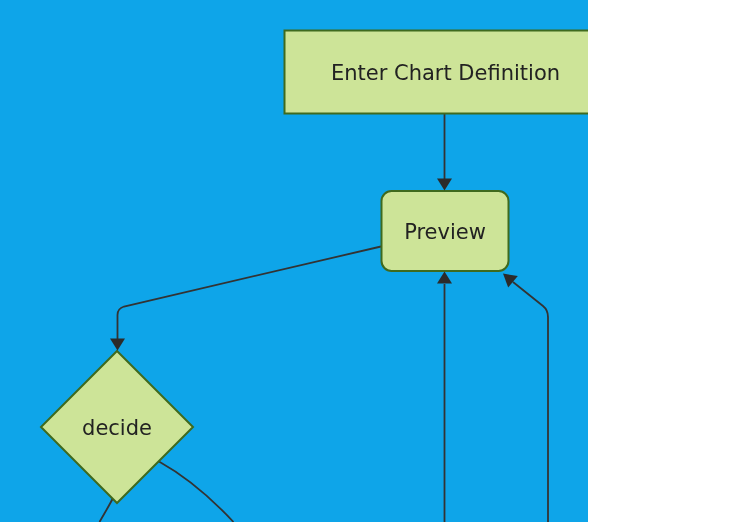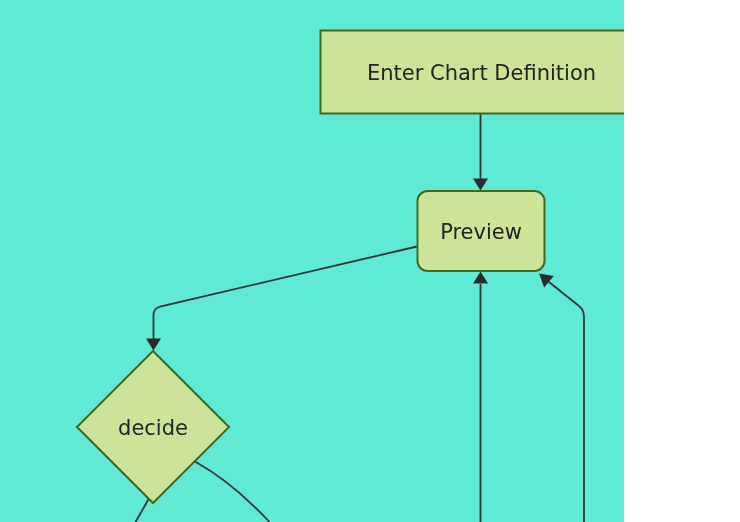--- a/index.html
+++ b/index.html
@@ -4,24 +4,23 @@
 <style>
   html, body {
     margin: 0;
     padding: 0;
     background: #ffffff;
   }
   #stage {
     position: relative;
     width: 588px;
     height: 522px;
-    background: #5eead4;
+    background: #0ea5e9;
     overflow: hidden;
     font-family: "DejaVu Sans", "Liberation Sans", sans-serif;
-    padding-left: 36px;
   }
   svg { display: block; }
   .edge {
     fill: none;
     stroke-width: 1.8px;
   }
   .node-shape {
     stroke-width: 2px;
   }
   .node-label {

